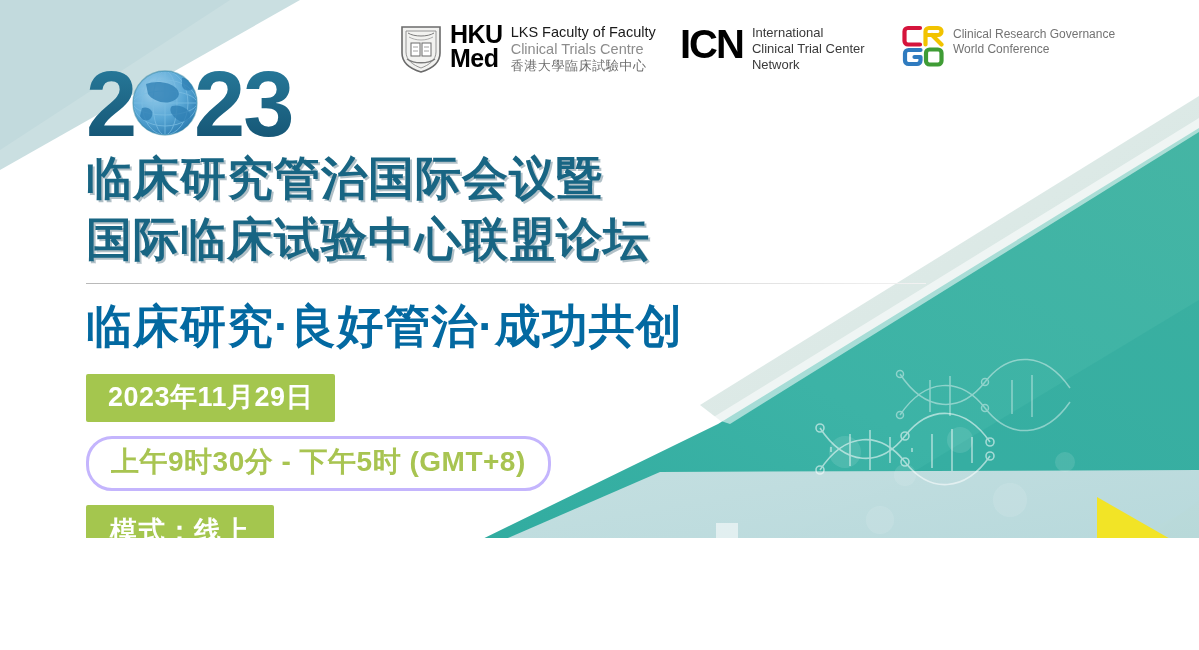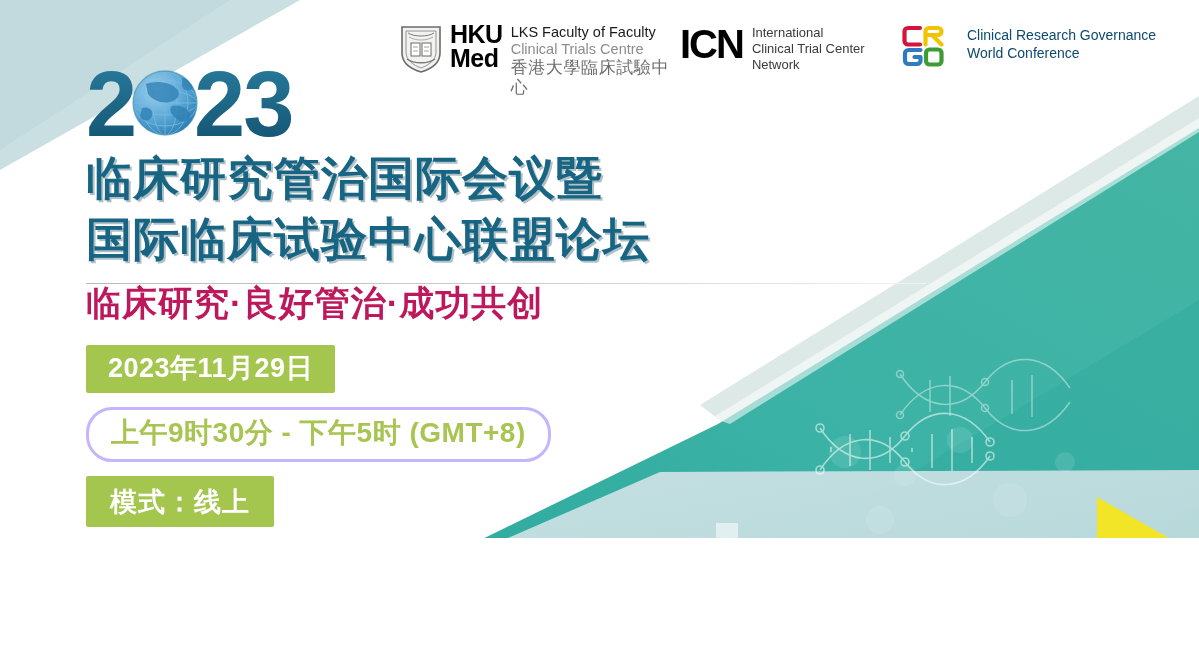--- a/index.html
+++ b/index.html
@@ -55,21 +55,21 @@
     letter-spacing: -0.5px;
     color: #000000;
   }
   .hku-text {
     margin-left: 8px;
     margin-top: 2px;
     line-height: 1.18;
   }
   .hku-text .l1 { font-size: 14.5px; color: #1a1a1a; font-weight: 500; }
   .hku-text .l2 { font-size: 14.5px; color: #8c8c8c; font-weight: 500; }
-  .hku-text .l3 { font-size: 17px; color: #6e6e6e; letter-spacing: 0.6px; }
+  .hku-text .l3 { font-size: 13px; color: #6e6e6e; letter-spacing: 0.6px; }
 
   
   .icn-block { width: 218px; margin-left: 10px; }
   .icn-wordmark {
     font-weight: bold;
     font-size: 40px;
     line-height: 1;
     letter-spacing: -2px;
     color: #000000;
     margin-top: 2px;
@@ -79,25 +79,25 @@
     margin-top: 3px;
     font-size: 13px;
     line-height: 1.22;
     color: #3a3a3a;
   }
 
   
   .crgo-block { width: 280px; margin-left: 4px; }
   .crgo-mark { width: 42px; height: 42px; flex: 0 0 auto; margin-top: 3px; }
   .crgo-text {
-    margin-left: 23px;
+    margin-left: 9px;
     margin-top: 5px;
-    font-size: 14px;
+    font-size: 12px;
     line-height: 1.25;
-    color: #0c4a6e;
+    color: #737373;
   }
 
   
   .content {
     position: absolute;
     left: 86px;
     top: 60px;
     width: 900px;
   }
 
@@ -121,25 +121,26 @@
   }
 
   .divider {
     margin-top: 14px;
     width: 840px;
     height: 1px;
     background: linear-gradient(to right, #b9b9b9 0%, #cfcfcf 55%, #f2f2f2 100%);
   }
 
   .subtitle-cn {
+    margin-top: 17px;
     font-weight: bold;
-    font-size: 35px;
+    font-size: 46px;
     line-height: 1.1;
     letter-spacing: 1px;
-    color: #be185d;
+    color: #0369a1;
     white-space: nowrap;
   }
 
   .badges { margin-top: 22px; }
 
   .badge {
     display: inline-block;
     white-space: nowrap;
     font-weight: bold;
     box-sizing: border-box;

